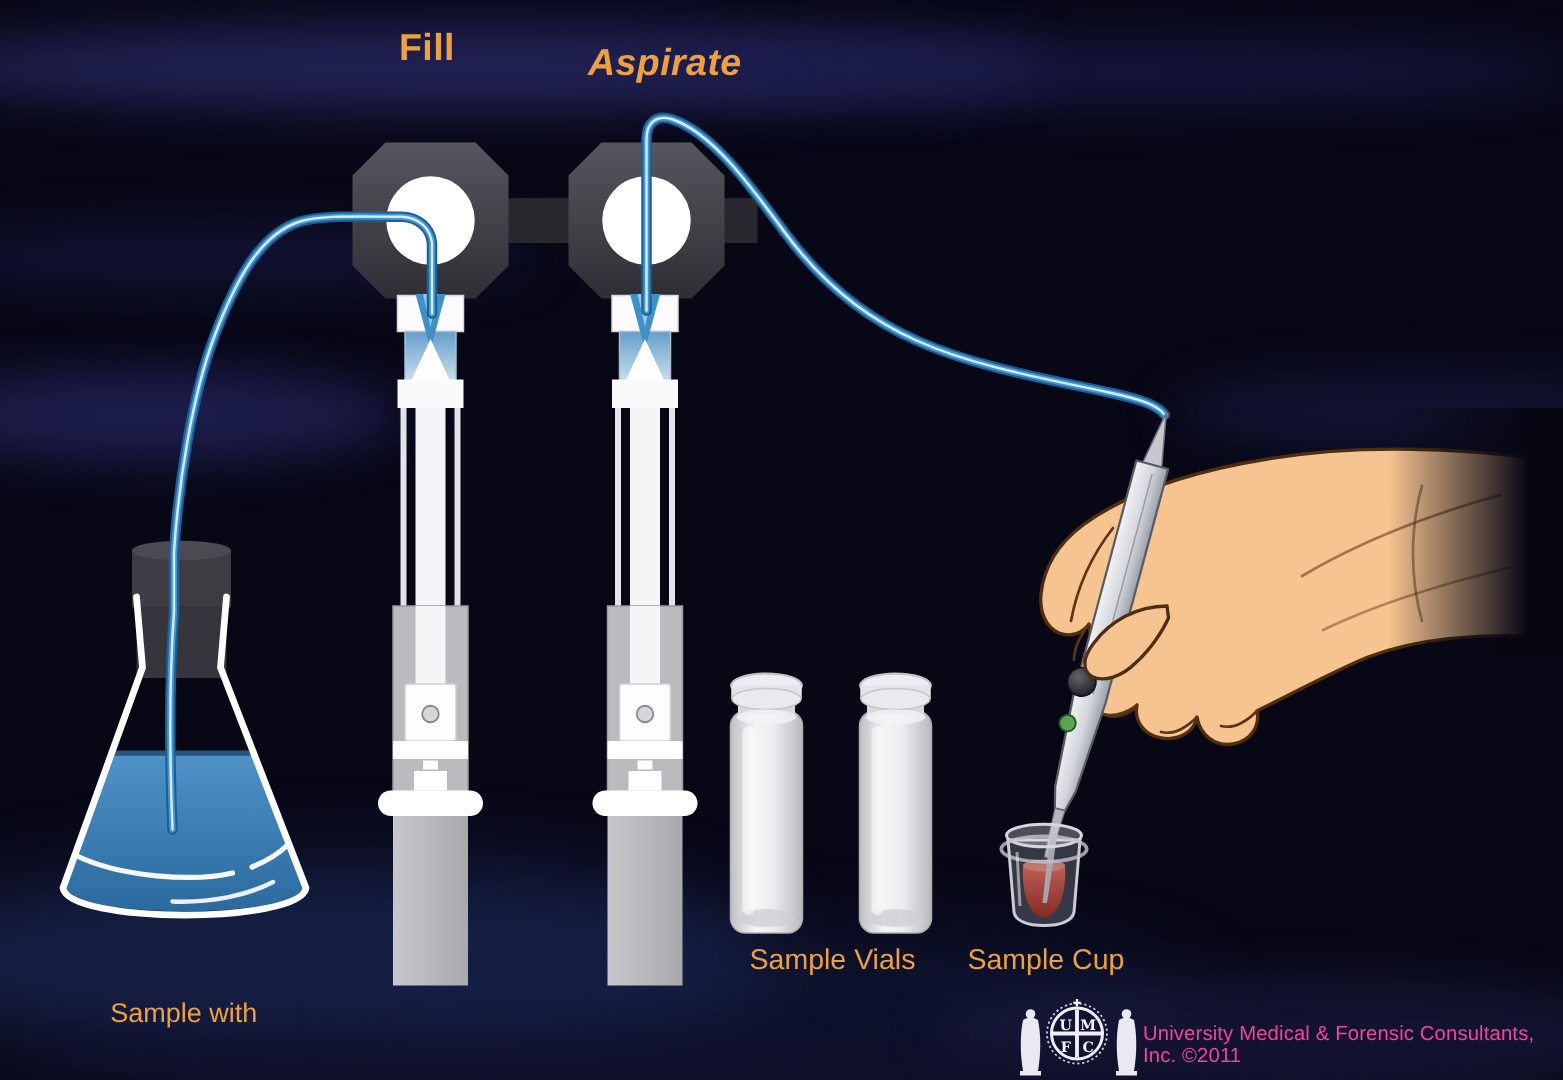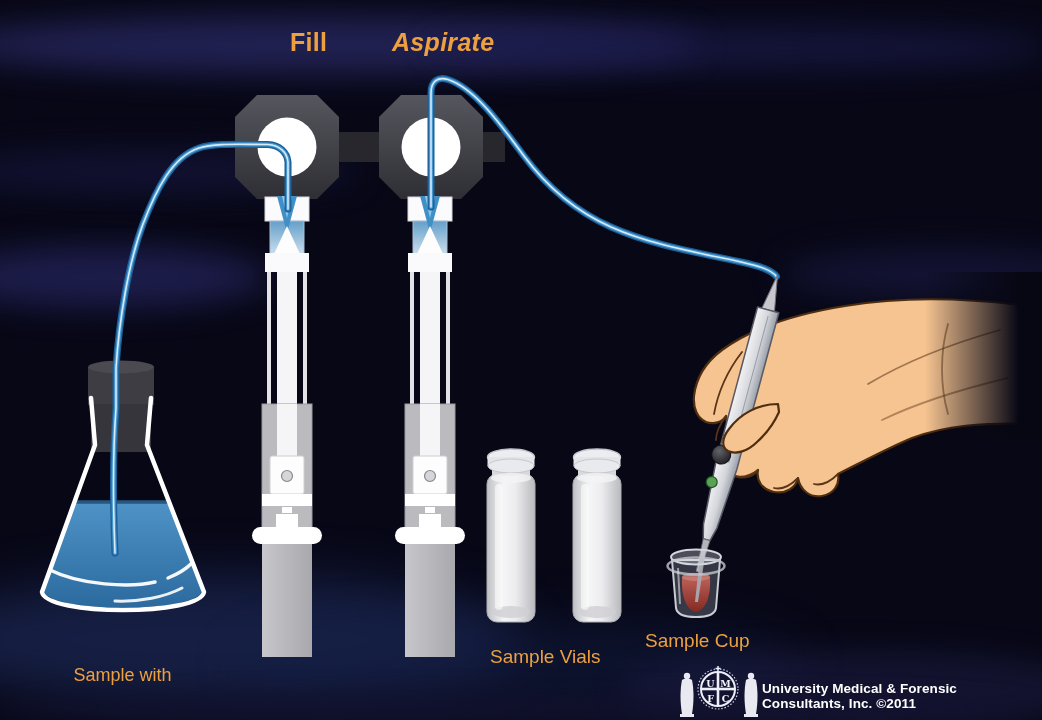--- a/index.html
+++ b/index.html
@@ -16,29 +16,29 @@
   .g1 {left:-80px;top:575px;width:600px;height:130px;background:#1e2c5c;opacity:.65;filter:blur(26px);}
   .g2 {left:240px;top:620px;width:560px;height:90px;background:#141f45;opacity:.5;filter:blur(24px);}
   .g3 {left:620px;top:650px;width:480px;height:80px;background:#1d1d44;opacity:.55;filter:blur(14px);}
   .g4 {left:0;top:690px;width:1042px;height:40px;background:#131330;opacity:.6;filter:blur(10px);}
   svg.scene{position:absolute;left:0;top:0;z-index:2;}
   .lbl{
     position:absolute;z-index:3;color:#eda03f;white-space:pre;
     font-family:"Liberation Sans",sans-serif;
   }
   .lbl-top{font-size:25px;font-weight:700;letter-spacing:.3px;}
-  .lbl-fill{left:266px;top:28px;margin-left:24px;}
+  .lbl-fill{left:266px;top:18px;}
   .lbl-aspirate{left:392px;top:28px;font-style:italic;}
   .lbl-bottom{font-size:19px;font-weight:400;}
   .lbl-diluent{left:40px;top:628px;width:165px;text-align:center;font-size:18px;line-height:19px;font-weight:400;}
-  .lbl-vials{left:490px;top:630px;width:130px;text-align:left;margin-top:16px;}
+  .lbl-vials{left:490px;top:630px;width:130px;text-align:center;}
   .lbl-cup{left:645px;top:630px;width:112px;text-align:left;}
   .wm-text{
     position:absolute;z-index:3;left:762px;top:681px;
-    color:#ffffff;font-size:13.5px;font-weight:700;letter-spacing:.1px;
+    color:#ec4899;font-size:13.5px;font-weight:400;letter-spacing:.1px;
   }
 </style>
 </head>
 <body>
 
 <div class="stage">
 
   <div class="streak s1"></div>
   <div class="streak s1b"></div>
   <div class="streak s2"></div>

